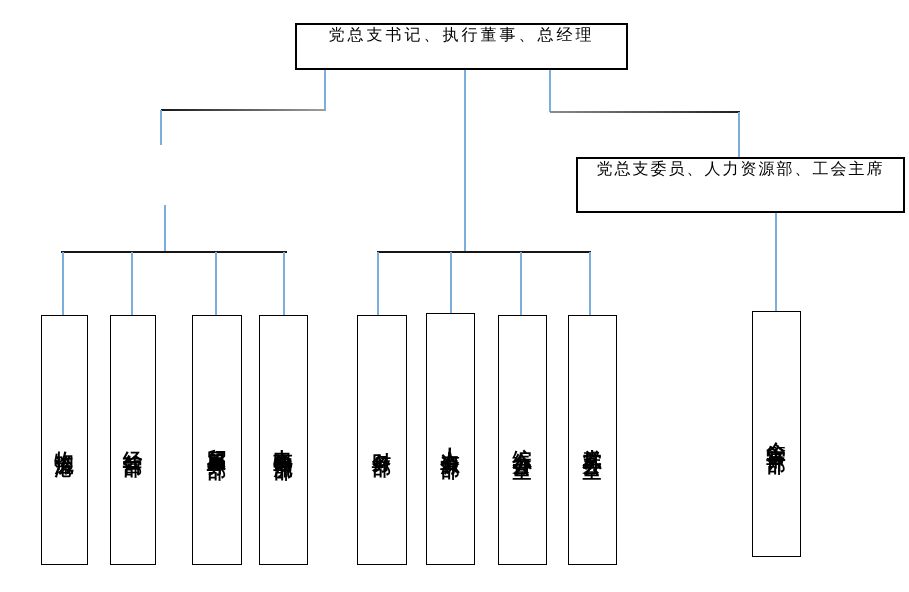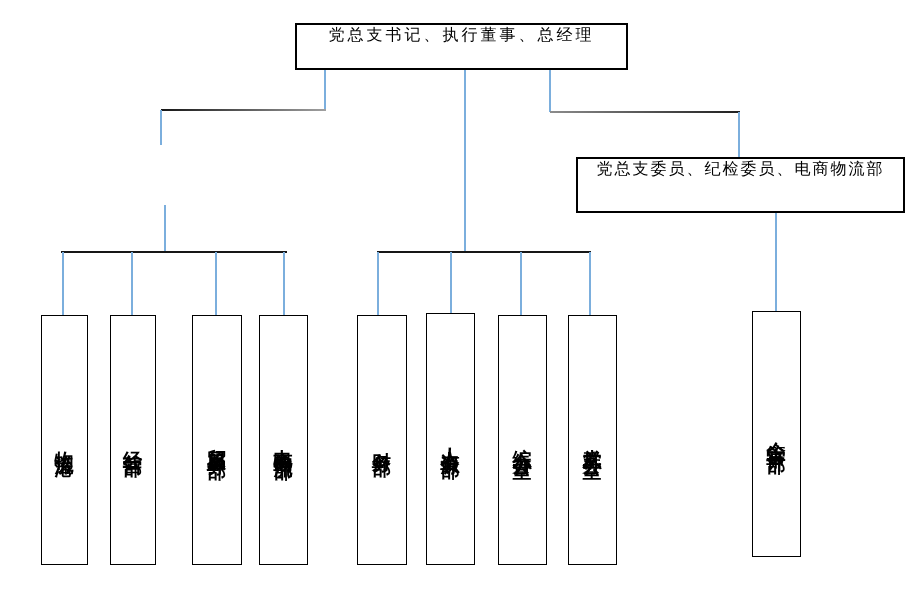--- a/index.html
+++ b/index.html
@@ -86,21 +86,21 @@
   <div class="vline" style="left:589px; top:252px; height:63px;"></div>
 
   <div class="vline" style="left:775px; top:213px; height:98px;"></div>
 
   <div class="hbox" style="left:295px; top:23px; width:333px; height:47px;">
     <span>党总支书记、执行董事、总经理</span>
   </div>
 
 
   <div class="hbox" style="left:576px; top:157px; width:329px; height:56px; letter-spacing:2px;">
-    <span>党总支委员、纪检委员、电商物流部</span>
+    <span>党总支委员、人力资源部、工会主席</span>
   </div>
 
   <div class="vbox" style="left:41px; top:315px; width:47px; height:250px;">
     <span class="vtext">物流港</span>
   </div>
 
   <div class="vbox" style="left:110px; top:315px; width:46px; height:250px;">
     <span class="vtext">经营部</span>
   </div>
 

